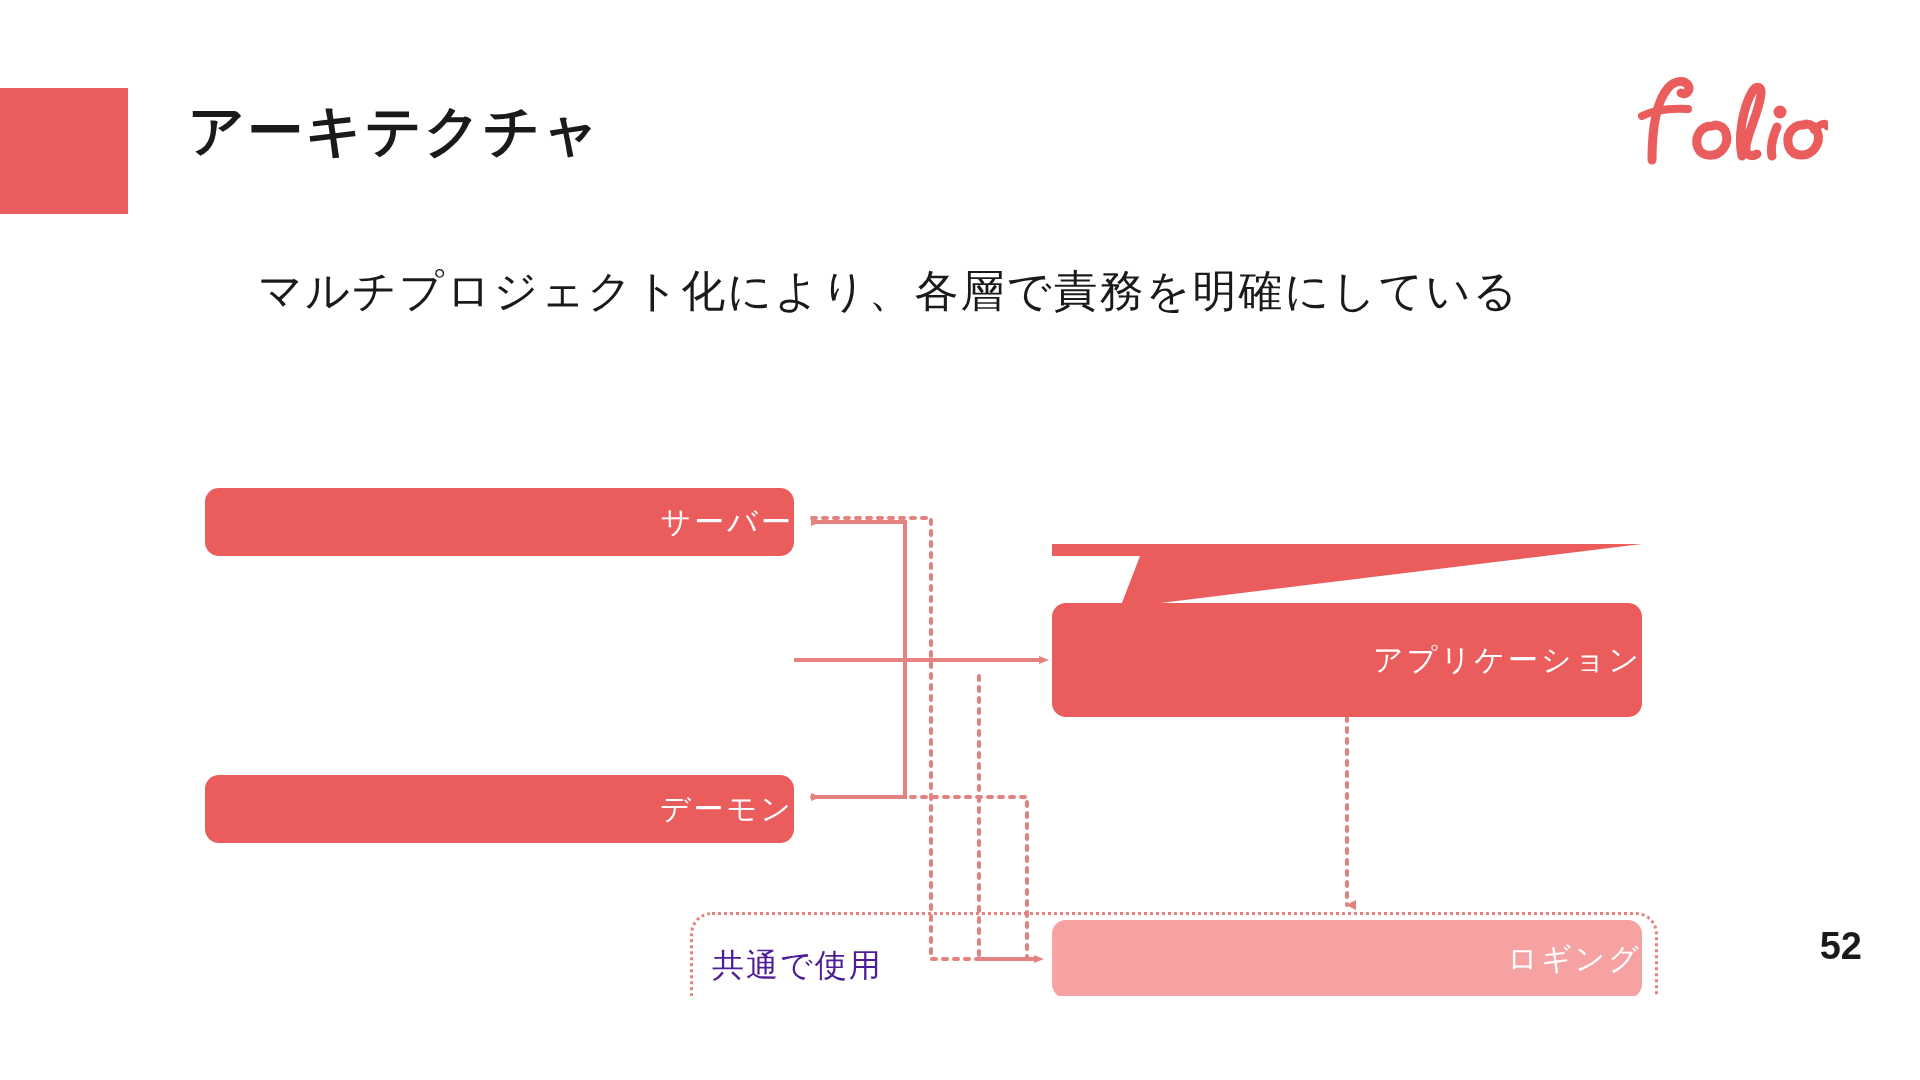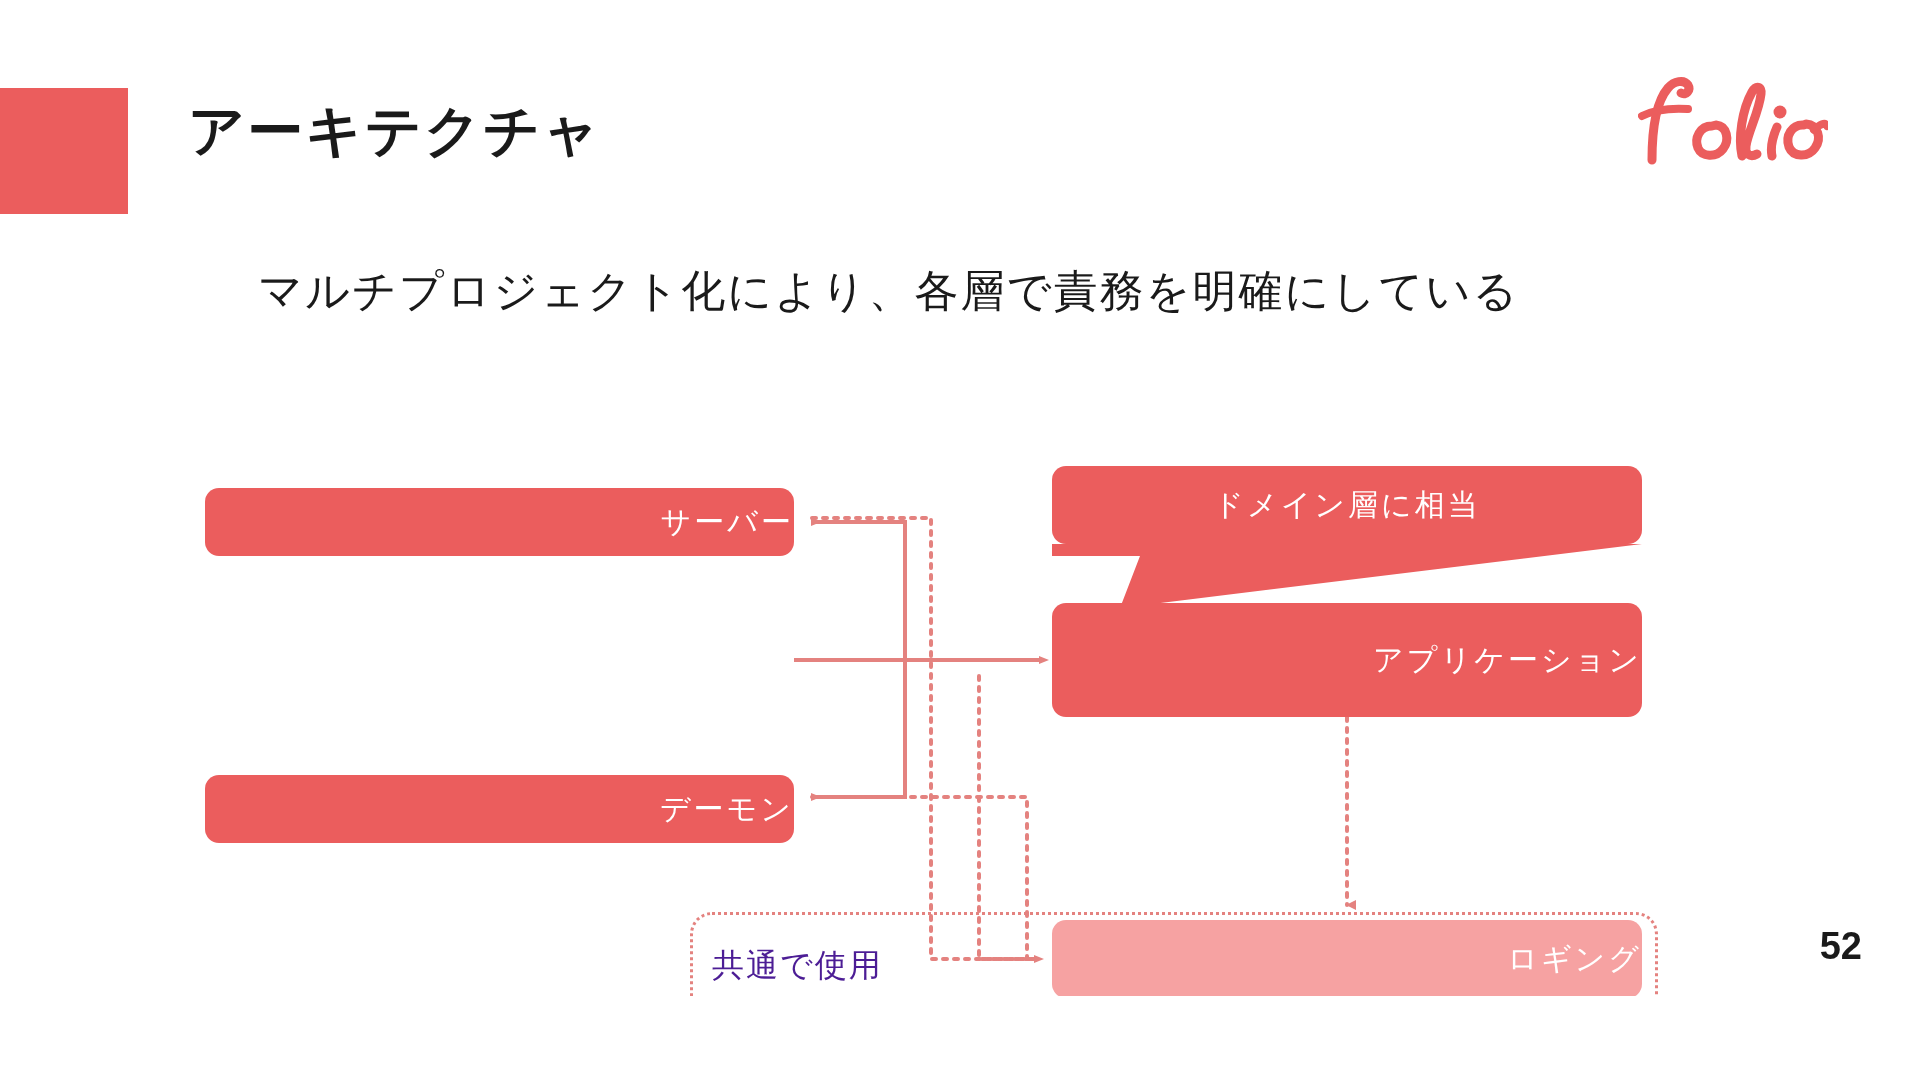--- a/index.html
+++ b/index.html
@@ -231,19 +231,16 @@
   </div>
 
   <div class="node primary" id="node-application">
     <span>アプリケーション</span>
   </div>
 
   <div class="node soft" id="node-logging">
     <span>ロギング</span>
   </div>
 
-  <div id="callout-bubble">
-    <span>ドメイン層に相当</span>
-  </div>
 
   <div class="page-number">52</div>
 
 </div>
 
 </body></html>

